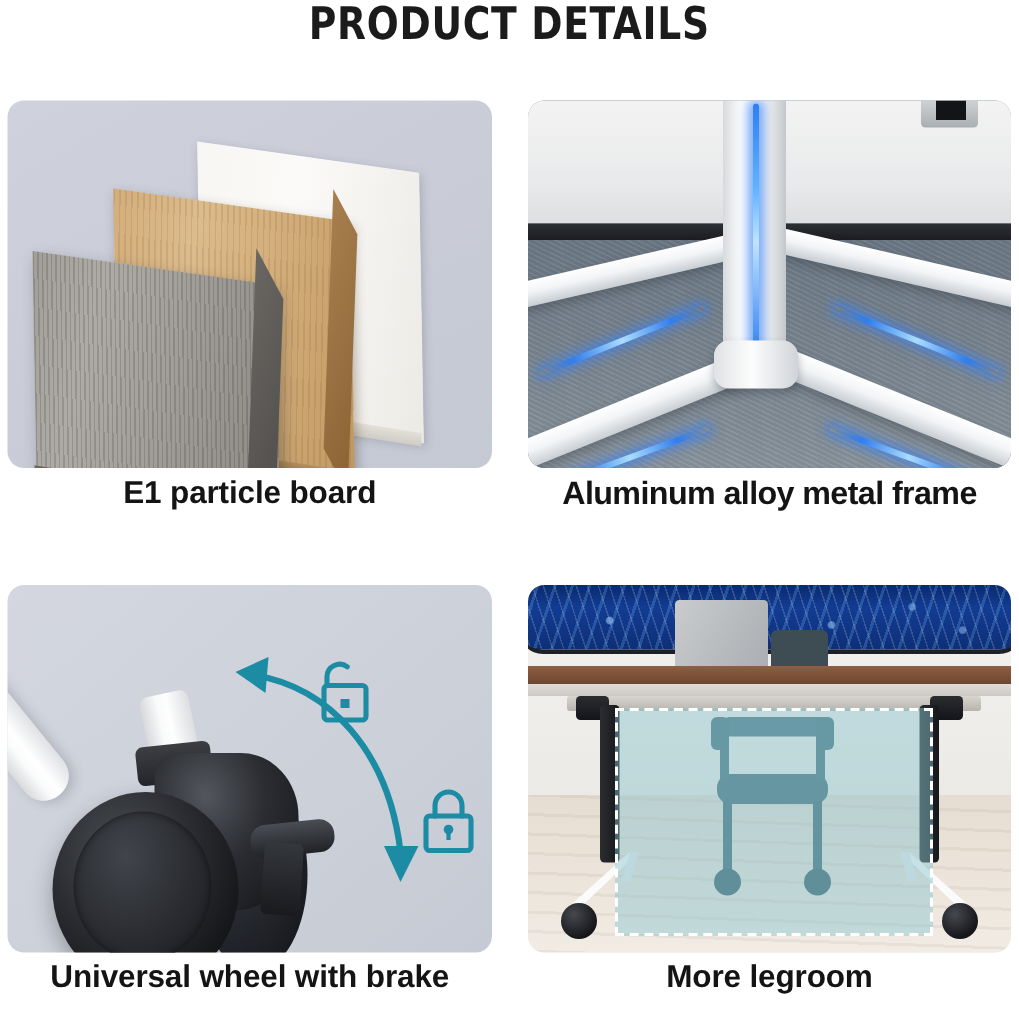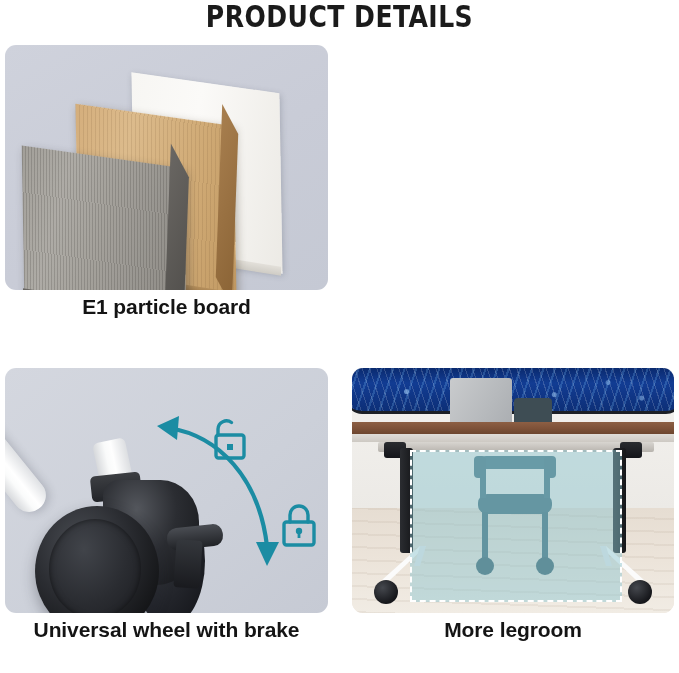--- a/index.html
+++ b/index.html
@@ -26,21 +26,21 @@
     font-weight: bold;
     letter-spacing: 0.5px;
     color: #1b1b1b;
     font-family: "DejaVu Sans Condensed", "Liberation Sans", sans-serif;
     transform: scaleX(0.93);
   }
 
   
   .grid { position: absolute; top: 45px; left: 5px; width: 669px; height: 625px; }
 
-  .cell { position: absolute; }
+  .cell { position: absolute; margin-top: 22px; }
   .cell.tl { left: 0px;   top: 0px;   width: 323px; height: 285px; }
   .cell.tr { left: 347px; top: 0px;   width: 322px; height: 285px; }
   .cell.bl { left: 0px;   top: 323px; width: 323px; height: 285px; }
   .cell.br { left: 347px; top: 323px; width: 322px; height: 285px; }
 
   .photo {
     position: absolute;
     left: 0; top: 0;
     width: 100%;
     height: 245px;
@@ -377,20 +377,41 @@
       <div class="board board-oak"></div>
       <div class="board-oak-side"></div>
       <div class="board-oak-edge"></div>
       <div class="board board-gray"></div>
       <div class="board-gray-side"></div>
       <div class="board-gray-edge"></div>
     </div>
     <div class="caption">E1 particle board</div>
   </div>
 
+  <div class="cell tr">
+    <div class="photo p2">
+      <div class="p2-underside"></div>
+      <div class="p2-clip"></div>
+      <div class="p2-clip-in"></div>
+      <div class="p2-darkbar"></div>
+      <div class="p2-carpet"></div>
+      <div class="p2-beam p2-beam-l"></div>
+      <div class="p2-beam p2-beam-r"></div>
+      <div class="p2-led p2-led-l"></div>
+      <div class="p2-led p2-led-r"></div>
+      <div class="p2-beam p2-beam-fl"></div>
+      <div class="p2-beam p2-beam-fr"></div>
+      <div class="p2-led p2-led-fl"></div>
+      <div class="p2-led p2-led-fr"></div>
+      <div class="p2-column"></div>
+      <div class="p2-column-led"></div>
+      <div class="p2-hub"></div>
+    </div>
+    <div class="caption wide">Aluminum alloy metal frame</div>
+  </div>
 
   <div class="cell br">
     <div class="photo p4">
       <div class="p4-wall"></div>
       <div class="p4-monitor">
         <div class="p4-mon-dots"></div>
       </div>
       <div class="p4-chair-top"></div>
       <div class="p4-laptop"></div>
       <div class="p4-laptop-base"></div>

